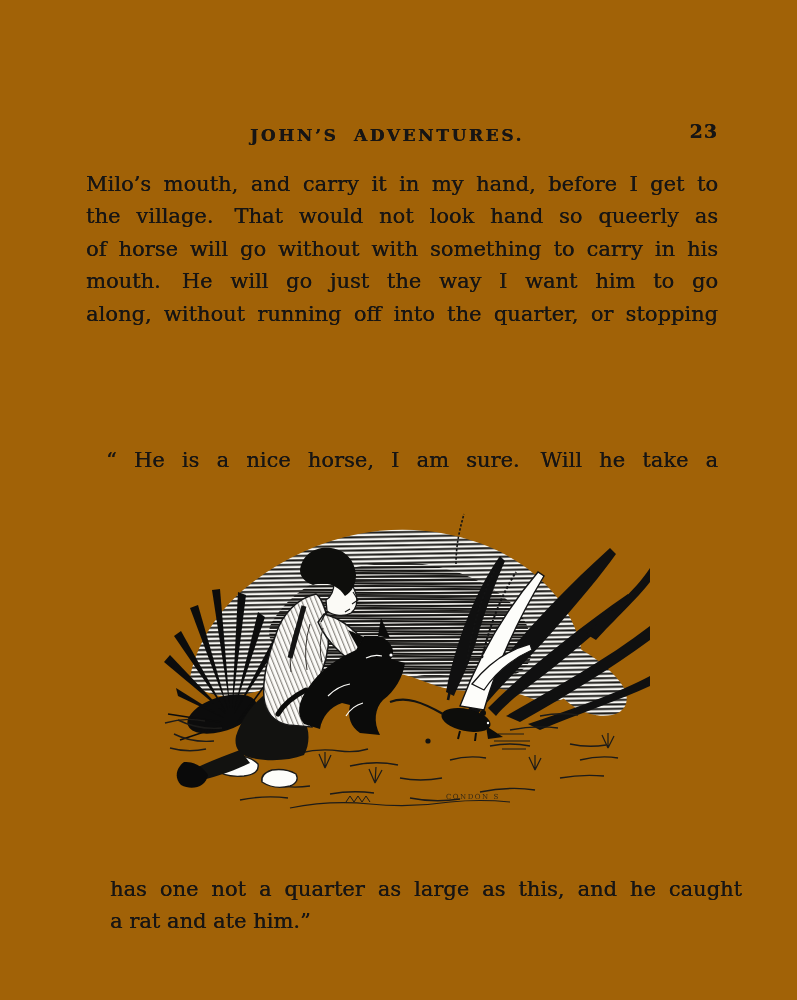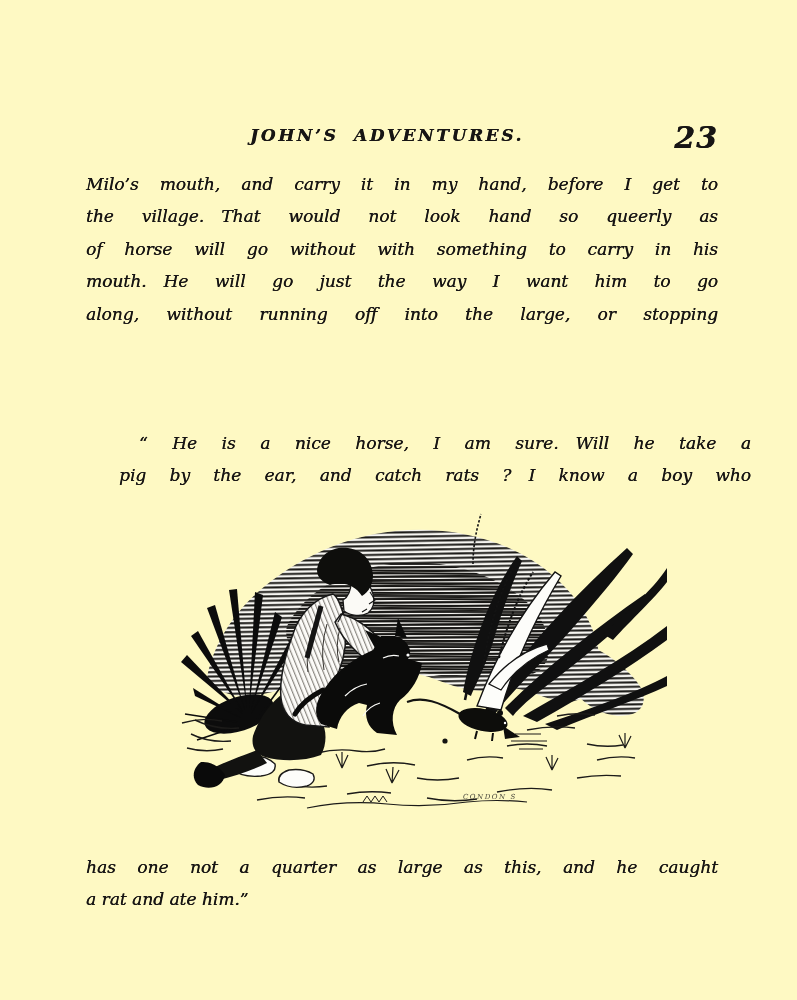--- a/index.html
+++ b/index.html
@@ -1,67 +1,65 @@
 <!DOCTYPE html>
 <html><head>
 <meta charset="utf-8">
 <style>
   html,body { margin:0; padding:0; background:#ffffff; }
   .page {
-    position:relative; width:797px; height:1000px; background:#fef9c3;
+    position:relative; width:797px; height:1000px; background:#a16207;
     font-family:"DejaVu Serif","Liberation Serif",serif; color:#171514;
     overflow:hidden;
-    font-style:italic;
   }
   .header { position:absolute; top:125px; left:86px; width:632px; height:30px; }
   .running-head {
     position:absolute; left:0; right:30px; text-align:center;
     font-size:17px; font-weight:bold; letter-spacing:2.6px; word-spacing:7px;
     text-shadow:0.3px 0 0 currentColor;
   }
   .page-num {
-    position:absolute; right:0; top:-5px; font-size:30px; font-weight:bold;
+    position:absolute; right:0; top:-5px; font-size:19px; font-weight:bold;
     letter-spacing:1px; text-shadow:0.3px 0 0 currentColor;
   }
   .col { position:absolute; left:86px; width:632px; }
   #p1 { top:168px; }
-  #p2 { top:427px;margin-left:33px; }
-  #p3 { top:851px; }
+  #p2 { top:444px; }
+  #p3 { top:873px;margin-left:24px; }
   .pline {
-    font-size:17px; line-height:32.4px;
+    font-size:21px; line-height:32.4px;
     text-align:justify; text-align-last:justify;
     text-shadow:0.3px 0 0 currentColor;
     white-space:normal;
   }
   .pline.lastline { text-align-last:left; }
   .pline.indent { text-indent:20px; }
-  .illustration { position:absolute; left:167px; top:508px; width:500px; height:310px; }
+  .illustration { position:absolute; left:150px; top:508px; width:500px; height:310px; }
   .illustration svg { display:block; }
 </style>
 </head>
 <body>
 
 <div class="page">
 
   <div class="header">
     <span class="running-head">JOHN’S ADVENTURES.</span>
     <span class="page-num">23</span>
   </div>
 
   <div id="p1" class="col">
     <div class="pline">Milo’s mouth, and carry it in my hand, before I get to</div>
     <div class="pline">the village. That would not look hand so queerly as</div>
     <div class="pline">of horse will go without with something to carry in his</div>
     <div class="pline">mouth. He will go just the way I want him to go</div>
-    <div class="pline">along, without running off into the large, or stopping</div>
+    <div class="pline">along, without running off into the quarter, or stopping</div>
   </div>
 
   <div id="p2" class="col">
     <div class="pline indent">“ He is a nice horse, I am sure. Will he take a</div>
-    <div class="pline">pig by the ear, and catch rats ? I know a boy who</div>
   </div>
 
   <div class="illustration">
     <svg viewBox="0 0 500 310" width="500" height="310" xmlns="http://www.w3.org/2000/svg">
       <defs>
         <pattern id="ht1" width="5" height="4.4" patternUnits="userSpaceOnUse" patternTransform="rotate(-1)">
           <rect width="5" height="4.4" fill="#f7f6f2"></rect>
           <rect y="1.1" width="5" height="2" fill="#1a1916"></rect>
         </pattern>
         <pattern id="ht2" width="5" height="3.2" patternUnits="userSpaceOnUse">

